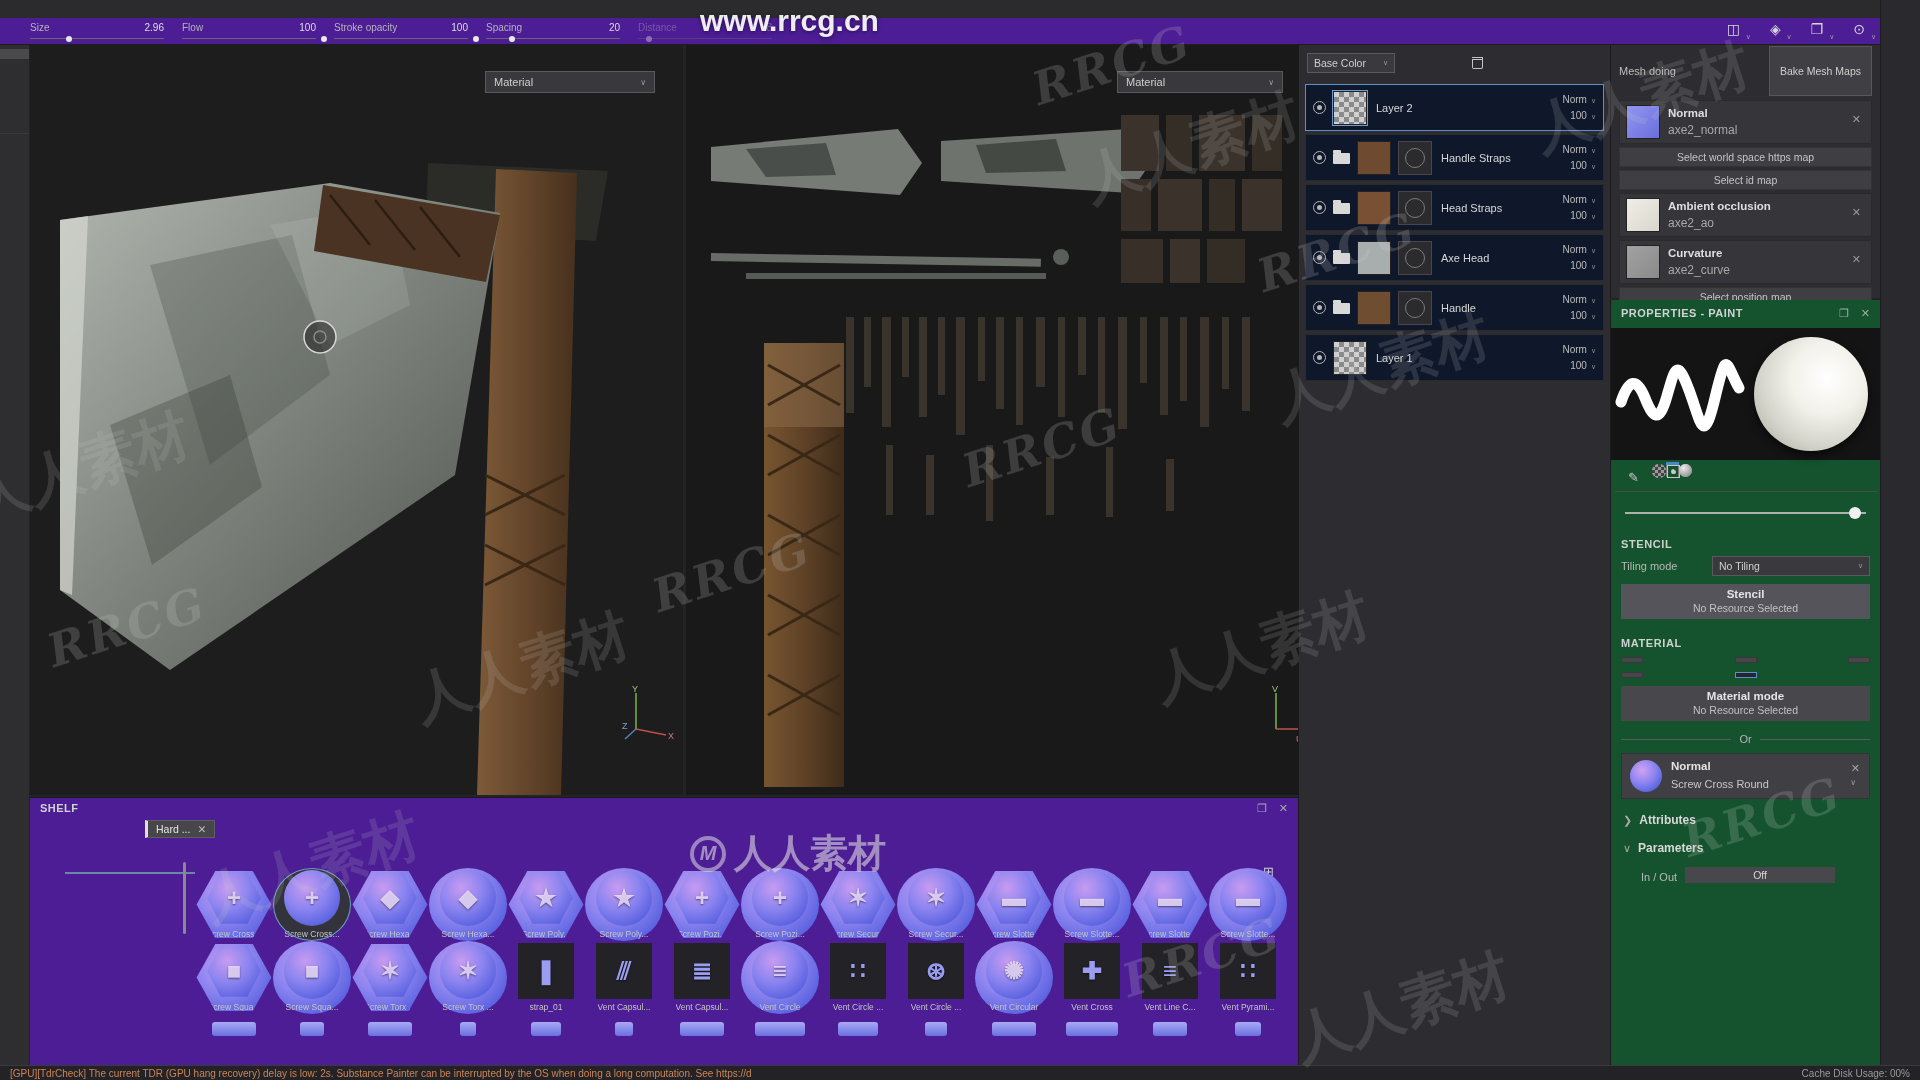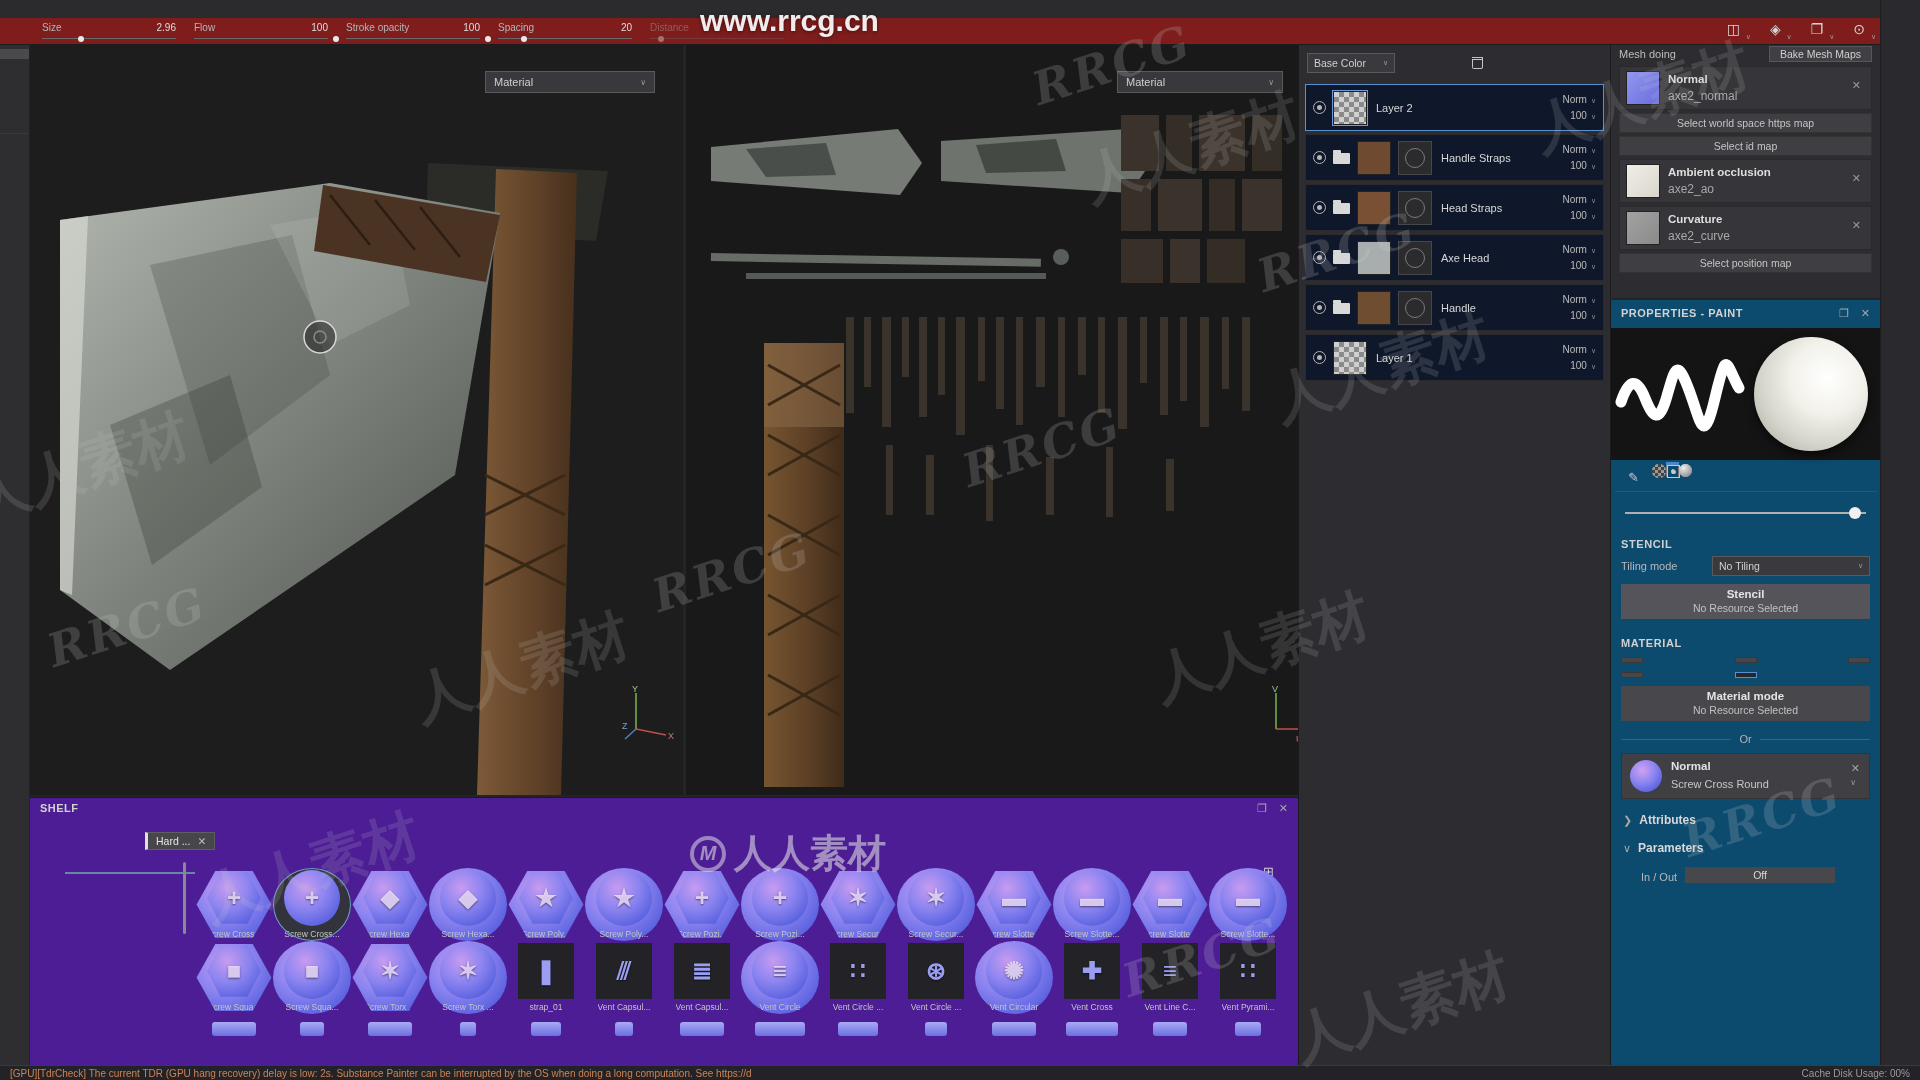--- a/index.html
+++ b/index.html
@@ -2,21 +2,21 @@
 <html><head>
 <meta charset="utf-8">
 <style>
 *{margin:0;padding:0;box-sizing:border-box}
 html,body{width:1920px;height:1080px;overflow:hidden}
 body{background:#242426;font-family:"Liberation Sans",sans-serif;color:#ccc;position:relative}
 
 .menubar{position:absolute;left:0;top:0;width:1920px;height:18px;background:#2b2b2d;display:flex;align-items:center;padding-left:10px;z-index:5}
 .menubar .mi{font-size:11px;color:#c8c8c8;padding:0 13px;cursor:default}
 
-.toolbar{position:absolute;left:0;top:18px;width:1920px;height:27px;background:#7f1d1d;border-bottom:1px solid #1d1d1f;display:flex;align-items:center;padding-left:38px;z-index:5}
+.toolbar{position:absolute;left:0;top:18px;width:1920px;height:27px;background:#4c1d95;border-bottom:1px solid #1d1d1f;display:flex;align-items:center;padding-left:26px;z-index:5}
 .tfield{width:152px;position:relative;height:22px;font-size:10px;padding:2px 14px 0 4px}
 .tfield .tl{color:#b5b5b5}.tfield .tv{color:#dedede;float:right}
 .tfield .track{position:absolute;left:4px;right:14px;bottom:3px;height:1px;background:#6a6a6a}
 .tfield .knob{position:absolute;bottom:0;width:6px;height:6px;border-radius:50%;background:#e8e8e8;margin-left:-3px}
 .tfield.dim{opacity:.4}
 .mid-icons{display:flex;gap:18px;margin-left:26px;font-size:13px;color:#8a8a8a}
 .tb-right{position:absolute;right:55px;top:3px;display:flex;gap:30px}
 .tb-right .tbi{position:relative;font-size:14px;color:#d8d8d8}
 .tb-right .tbi .car{position:absolute;right:-11px;bottom:-4px;font-size:7px;color:#999}
 
@@ -55,32 +55,32 @@
 .swatch{width:34px;height:34px;min-width:34px;border:1px solid #222;background-color:#cfcfcf;background-image:linear-gradient(45deg,#8a8a8a 25%,transparent 25%,transparent 75%,#8a8a8a 75%),linear-gradient(45deg,#8a8a8a 25%,transparent 25%,transparent 75%,#8a8a8a 75%);background-size:10px 10px;background-position:0 0,5px 5px}
 .selected .swatch{outline:1px solid #6f9ad8}
 .mask{width:34px;height:34px;min-width:34px;background:#2b2b2d;border:1px solid #47474a;position:relative}
 .mask::after{content:'';position:absolute;inset:6px;border:1.5px solid #7a7a7d;border-radius:50%}
 .lname{flex:1;font-size:11px;color:#d8d8d8;padding-left:2px}
 .lright{width:58px;text-align:right;font-size:10px;color:#bcbcbc;line-height:15px}
 .lright .car{font-size:7px;color:#8a8a8a;margin-left:4px}
 
 .tss-panel{position:absolute;left:1610px;top:20px;width:270px;height:278px;background:#2d2d31;border-left:1px solid #1b1b1d;z-index:4}
 .tss-row1{display:flex;justify-content:space-between;align-items:center;margin:0 8px 4px;font-size:11px;color:#bdbdbd}
-.bake-btn{background:#3f3f44;border:1px solid #57575a;padding:1px 10px;font-size:10.5px;color:#d0d0d0}
+.bake-btn{background:#3f3f44;border:1px solid #57575a;padding:18px 10px;font-size:10.5px;color:#d0d0d0}
 .map-entry{margin:3px 8px;background:#36363a;border:1px solid #2a2a2c;padding:4px 6px;display:flex;gap:8px;align-items:center;position:relative}
 .mthumb{width:34px;height:34px;min-width:34px;border:1px solid #222}
 .mthumb.mnormal{background:linear-gradient(135deg,#9296ee,#6a6ede)}
 .mthumb.mao{background:linear-gradient(135deg,#f0eee6,#d8d6cc)}
 .mthumb.mcurv{background:linear-gradient(135deg,#a2a2a2,#8a8a8a)}
 .mtitle{font-size:11.5px;font-weight:bold;color:#dedede}
 .msub{font-size:12px;color:#a8a8a8;margin-top:4px}
 .mx{position:absolute;right:10px;top:12px;color:#9a9a9a;font-size:11px}
 .tss-btn{margin:3px 8px;background:#3e3e43;border:1px solid #333;text-align:center;font-size:10.5px;color:#c5c5c5;padding:3px 0}
 
-.props-panel{position:absolute;left:1610px;top:300px;width:270px;height:765px;background:#0c4a6e;border-left:1px solid #1b1b1d;z-index:4}
+.props-panel{position:absolute;left:1610px;top:300px;width:270px;height:765px;background:#14532d;border-left:1px solid #1b1b1d;z-index:4}
 .preview{position:relative;height:132px;background:#141414;margin-top:2px}
 .preview svg{position:absolute;left:4px;top:4px}
 .sphere{position:absolute;right:12px;top:9px;width:114px;height:114px;border-radius:50%;background:radial-gradient(circle at 64% 36%,#ffffff 0%,#f2f1ea 35%,#d5d4cb 65%,#a5a49b 100%);box-shadow:0 4px 10px rgba(0,0,0,.6)}
 .ptabs{display:flex;margin:4px 0 0 4px;border-bottom:1px solid #4c4c4f;width:262px}
 .ptab{width:37px;height:27px;display:flex;align-items:center;justify-content:center;position:relative;color:#c8c8c8;font-size:13px}
 .ptab.selected{border:1px solid #7a7a7d;border-bottom:none}
 .ptab.selected::before{content:'';position:absolute;top:-3px;left:-1px;right:-1px;height:3px;background:#4a86c8}
 .s-alpha{width:14px;height:14px;border-radius:50%;background-image:linear-gradient(45deg,#999 25%,transparent 25%,transparent 75%,#999 75%),linear-gradient(45deg,#999 25%,transparent 25%,transparent 75%,#999 75%);background-size:6px 6px;background-position:0 0,3px 3px;background-color:#444;display:inline-block}
 .s-stencil{width:13px;height:13px;border:1.5px solid #c8c8c8;position:relative;display:inline-block}
 .s-stencil::after{content:'';position:absolute;inset:3.5px;background:#c8c8c8;border-radius:50%}
@@ -113,21 +113,21 @@
 .attr-row{margin:14px 12px 0;font-size:12px;font-weight:bold;color:#d8d8d8}
 .attr-row .tw{color:#a8a8a8;font-weight:normal;margin-right:7px;font-size:11px}
 .inout-row{margin:12px 10px 0 30px;display:flex;align-items:flex-end;gap:8px}
 .inout-row .il{font-size:11px;color:#b8b8b8}
 .off-btn{width:150px;background:#47474c;text-align:center;font-size:10.5px;color:#d8d8d8;padding:2px 0}
 
 .edge{position:absolute;left:1880px;top:0;width:40px;height:1080px;background:#2a2a2e;border-left:1px solid #1e1e20;display:flex;flex-direction:column;align-items:center;padding-top:58px;gap:24px;z-index:6}
 .edge .ei{font-size:15px;color:#bcbcbc}
 
 .shelf{position:absolute;left:30px;top:797px;width:1268px;height:268px;background:#4c1d95;border-top:1px solid #1a1a1c;z-index:4}
-.shelf-toolbar{display:flex;align-items:flex-end;gap:12px;height:30px;padding:0 8px;margin-top:2px}
+.shelf-toolbar{display:flex;align-items:flex-start;gap:12px;height:30px;padding:0 8px;margin-top:2px}
 .stb-icons{display:flex;gap:13px;font-size:13px;color:#c5c5c5}
 .fgap{margin-left:18px}
 .chip{display:flex;align-items:center;gap:7px;background:#46464b;border:1px solid #5f5f63;border-left:3px solid #e0e0e0;padding:2px 8px;font-size:10.5px;color:#e4e4e4}
 .chip .cx{color:#bbb}
 .search{width:738px;height:20px;background:#323236;border:1px solid #454548;color:#aaa;font-size:10.5px;padding:0 10px;font-family:"Liberation Sans",sans-serif}
 .search::placeholder{color:#7f7f84}
 .cats{position:absolute;left:35px;top:62px;width:148px}
 .cat{font-size:11px;color:#c2c2c2;line-height:21px;padding-left:12px;border:1px solid transparent}
 .cat.selected{border:1px solid #6a87a8;background:#36363b;width:130px}
 .cat-scroll{position:absolute;left:153px;top:64px;width:3px;height:72px;background:#8a8a8e;border-radius:2px}

